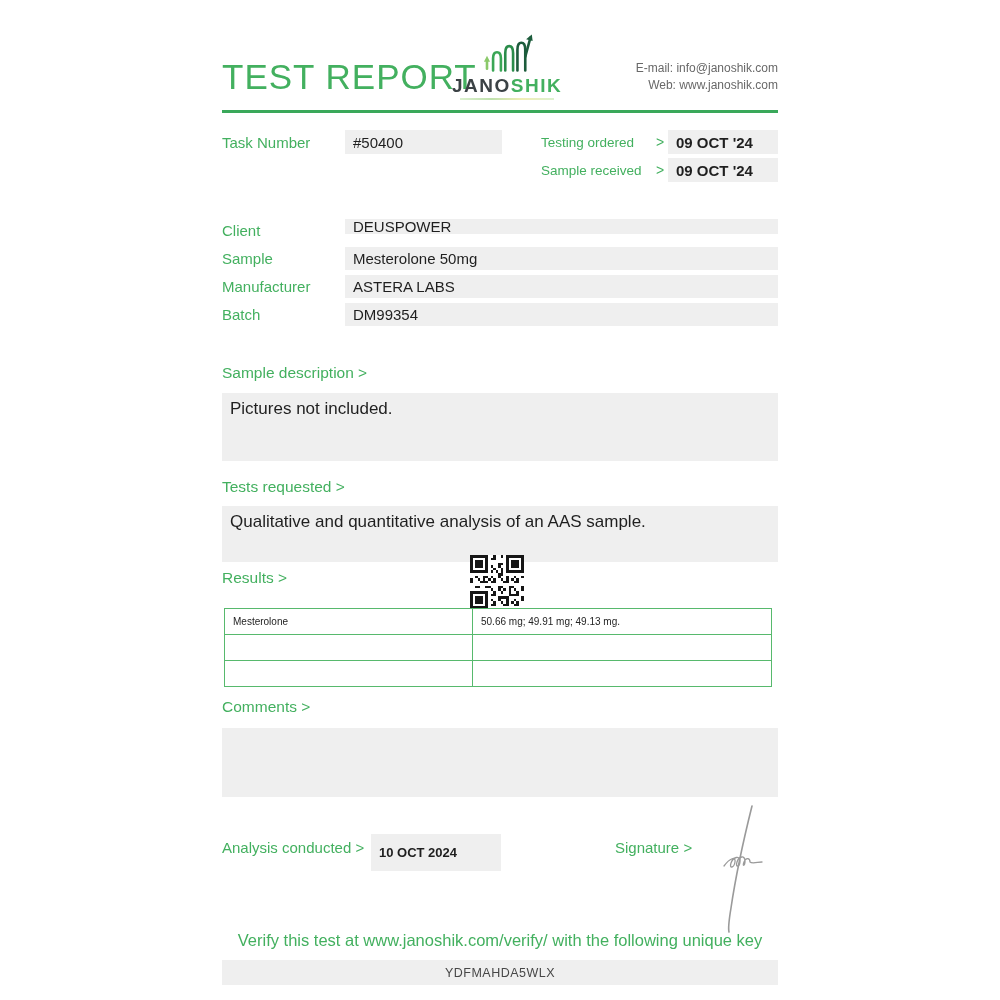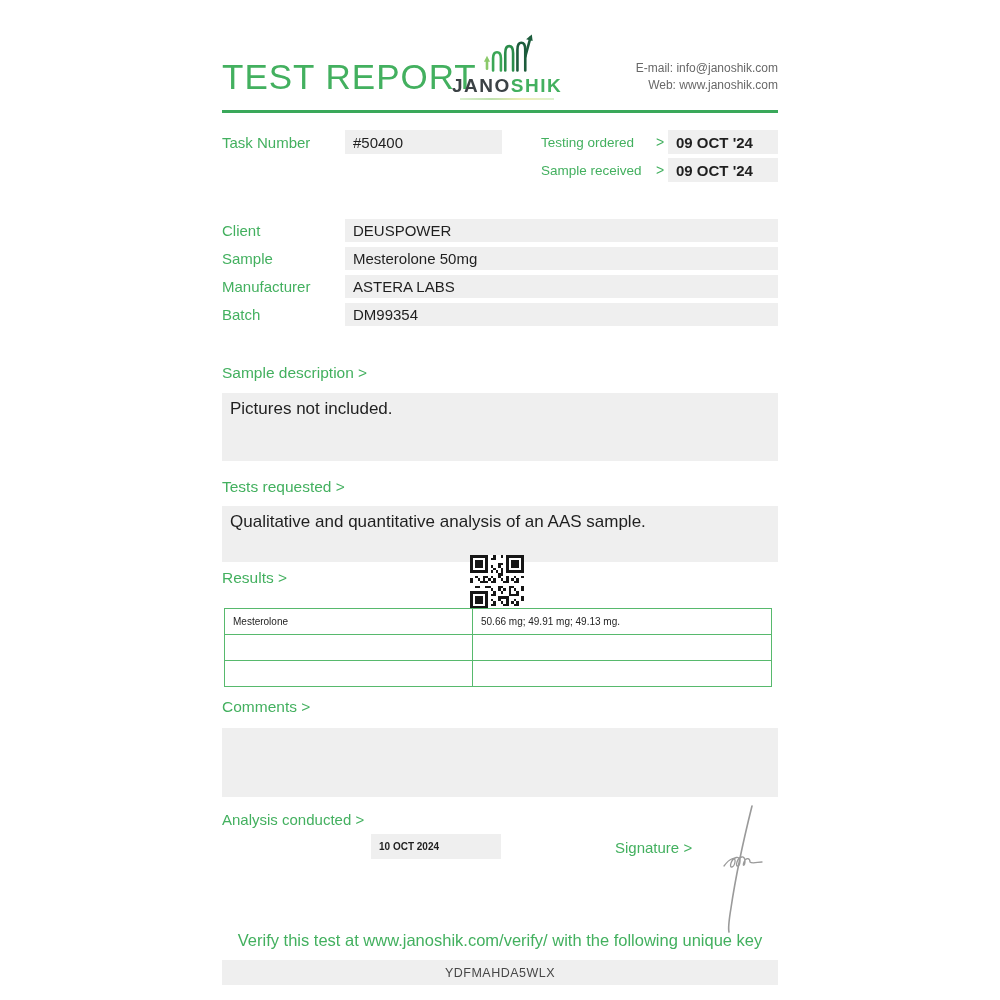--- a/index.html
+++ b/index.html
@@ -61,21 +61,21 @@
 
 <div class="abs meta-label" style="left:541px;top:135px;">Testing ordered</div>
 <div class="abs arrow" style="left:656px;top:134px;">&gt;</div>
 <div class="abs valuebox bold" style="left:668px;top:130px;width:110px;height:24px;">09 OCT '24</div>
 
 <div class="abs meta-label" style="left:541px;top:163px;">Sample received</div>
 <div class="abs arrow" style="left:656px;top:162px;">&gt;</div>
 <div class="abs valuebox bold" style="left:668px;top:158px;width:110px;height:24px;">09 OCT '24</div>
 
 <div class="abs label" style="left:222px;top:222px;">Client</div>
-<div class="abs valuebox" style="left:345px;top:219px;width:433px;height:23px;">DEUSPOWER</div>
+<div class="abs valuebox" style="left:345px;top:219px;width:433px;height:15px;">DEUSPOWER</div>
 
 <div class="abs label" style="left:222px;top:250px;">Sample</div>
 <div class="abs valuebox" style="left:345px;top:247px;width:433px;height:23px;">Mesterolone 50mg</div>
 
 <div class="abs label" style="left:222px;top:278px;text-align:center;">Manufacturer</div>
 <div class="abs valuebox" style="left:345px;top:275px;width:433px;height:23px;">ASTERA LABS</div>
 
 <div class="abs label" style="left:222px;top:306px;">Batch</div>
 <div class="abs valuebox" style="left:345px;top:303px;width:433px;height:23px;">DM99354</div>
 
@@ -290,22 +290,22 @@
     <tr>
       <td></td>
       <td class="amount"></td>
     </tr>
   </tbody>
 </table>
 
 <div class="abs sec-head" style="left:222px;top:698px;">Comments &gt;</div>
 <div class="abs secbox" style="left:222px;top:728px;width:556px;height:69px;"></div>
 
-<div class="abs label" style="left:222px;top:811px;text-align:right;">Analysis conducted &gt;</div>
-<div class="abs valuebox bold" style="left:371px;top:834px;width:130px;height:25px;font-size:10px;">10 OCT 2024</div>
+<div class="abs label" style="left:222px;top:839px;text-align:right;">Analysis conducted &gt;</div>
+<div class="abs valuebox bold" style="left:371px;top:834px;width:130px;height:37px;font-size:13px;">10 OCT 2024</div>
 
 <div class="abs label" style="left:615px;top:839px;">Signature &gt;</div>
 <svg class="abs" style="left:698px;top:800px;" width="72" height="135" viewBox="0 0 72 135">
   <path d="M54,6 C48,30 38,74 33,108 C31,120 30,128 31,132" stroke="var(--sig)" stroke-width="1.6" fill="none" stroke-linecap="round"></path>
   <path d="M26,66 C32,58 38,56 37,62 C36,68 31,69 33,63 C35,57 42,55 42,61 C42,67 37,68 39,62 C41,56 47,55 47,61 C47,66 44,67 46,62 C48,57 52,58 52,62 C54,64 60,62 64,62" stroke="var(--sig)" stroke-width="1.3" fill="none" stroke-linecap="round"></path>
 </svg>
 
 <div class="abs verify-line">Verify this test at www.janoshik.com/verify/ with the following unique key</div>
 <div class="abs key-bar">YDFMAHDA5WLX</div>
 

